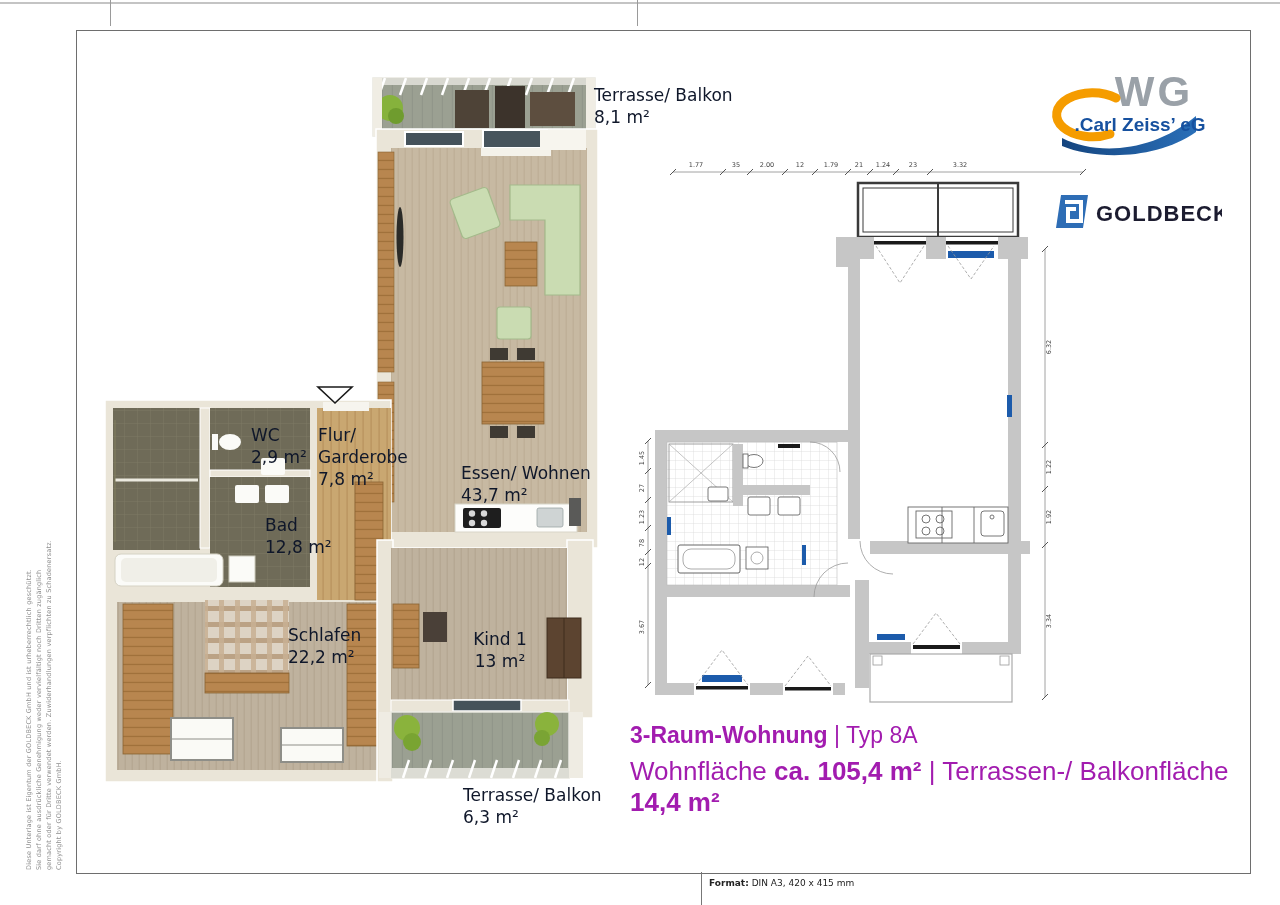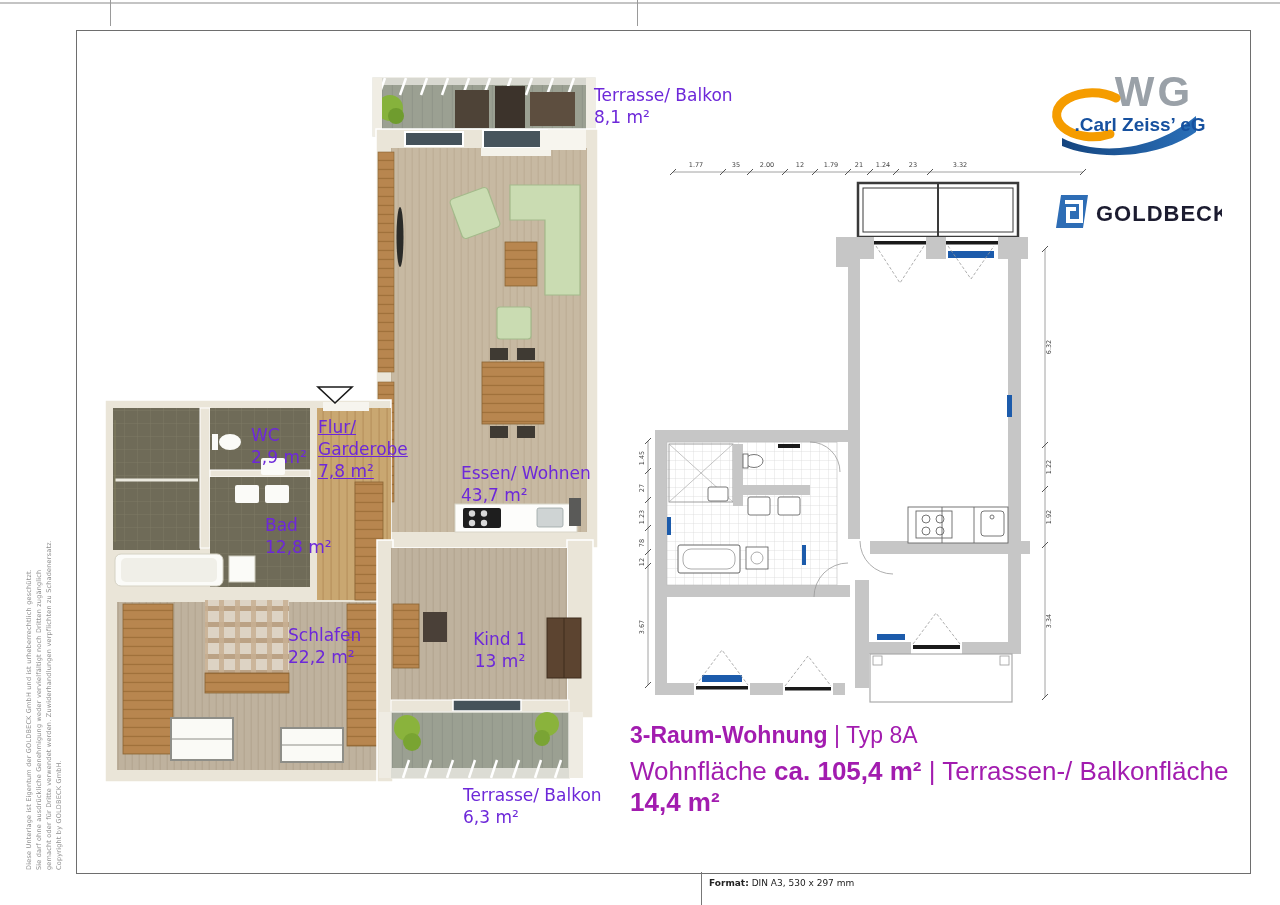--- a/index.html
+++ b/index.html
@@ -12,21 +12,21 @@
   .format{position:absolute;left:709px;top:878px;font-size:9px;color:#222;
           font-family:"DejaVu Sans",sans-serif;}
   .format b{font-weight:bold;}
   .copyright{position:absolute;left:24px;top:870px;width:500px;transform:rotate(-90deg);
              transform-origin:0 0;font-size:6.5px;line-height:10px;color:#8f8f8f;
              letter-spacing:.2px;}
   .copyright div{white-space:nowrap;}
   .plan3d{position:absolute;left:85px;top:72px;width:540px;height:750px;}
   .plan2d{position:absolute;left:630px;top:145px;width:470px;height:570px;}
   .plan3d svg,.plan2d svg{position:absolute;left:0;top:0;}
-  .plabel{position:absolute;font-size:17px;line-height:22px;color:#6d28d9;}
+  .plabel{position:absolute;font-size:17px;line-height:22px;color:#0f172a;}
   .plabel div{white-space:nowrap;}
   .plabel.center{text-align:center;}
   .wglogo{position:absolute;left:1048px;top:60px;width:160px;height:105px;}
   .gblogo{position:absolute;left:1052px;top:192px;width:170px;height:40px;}
   .summary{position:absolute;left:630px;top:722px;width:610px;color:#a21caf;
            font-family:"Liberation Sans",sans-serif;}
   .summary .s1{font-size:23px;margin-bottom:7px;}
   .summary .s2{font-size:26px;margin-bottom:5px;}
   .summary b{font-weight:bold;}
   .dimtxt{font-size:6.5px;fill:#444;font-family:"DejaVu Sans",sans-serif;}
@@ -228,21 +228,21 @@
     </svg>
 
     <div class="plabel" style="left:509px;top:12px;">
       <div>Terrasse/ Balkon</div>
       <div>8,1 m²</div>
     </div>
     <div class="plabel" style="left:166px;top:352px;">
       <div>WC</div>
       <div>2,9 m²</div>
     </div>
-    <div class="plabel" style="left:233px;top:344px;text-decoration:underline;">
+    <div class="plabel" style="left:233px;top:352px;">
       <div>Flur/</div>
       <div>Garderobe</div>
       <div>7,8 m²</div>
     </div>
     <div class="plabel" style="left:376px;top:390px;">
       <div>Essen/ Wohnen</div>
       <div>43,7 m²</div>
     </div>
     <div class="plabel" style="left:180px;top:442px;">
       <div>Bad</div>
@@ -452,16 +452,16 @@
       <b>ca. 105,4 m²</b>
       <span>|</span>
       <span>Terrassen-/ Balkonfläche</span>
       <b>14,4 m²</b>
     </div>
   </div>
 
   <div class="tbline"></div>
   <div class="format">
     <b>Format:</b>
-    <span>DIN A3, 530 x 297 mm</span>
+    <span>DIN A3, 420 x 415 mm</span>
   </div>
 
 </div>
 
 </body></html>

